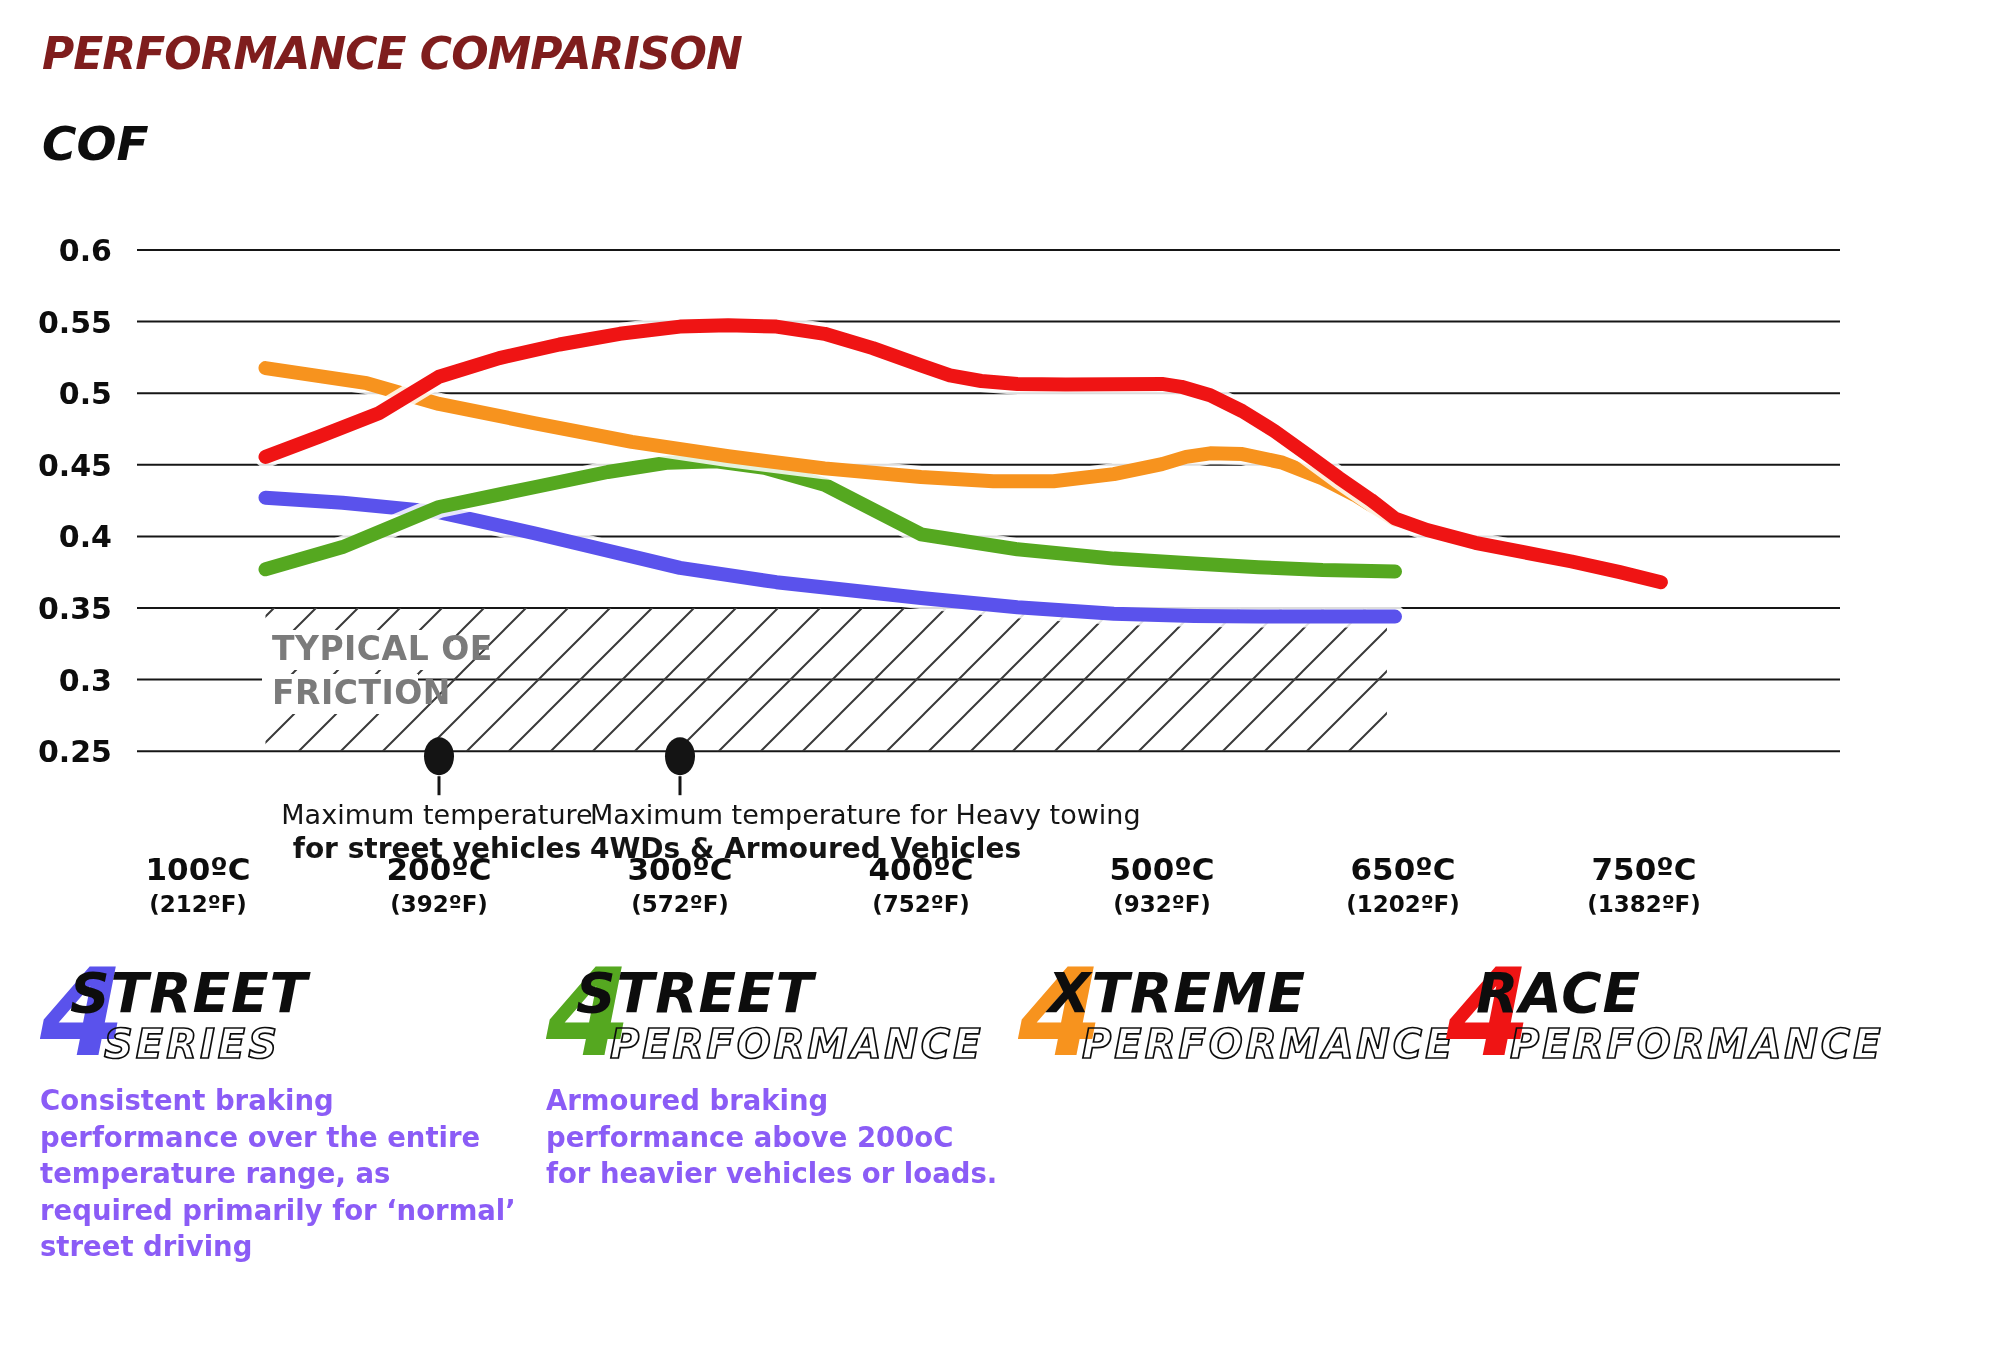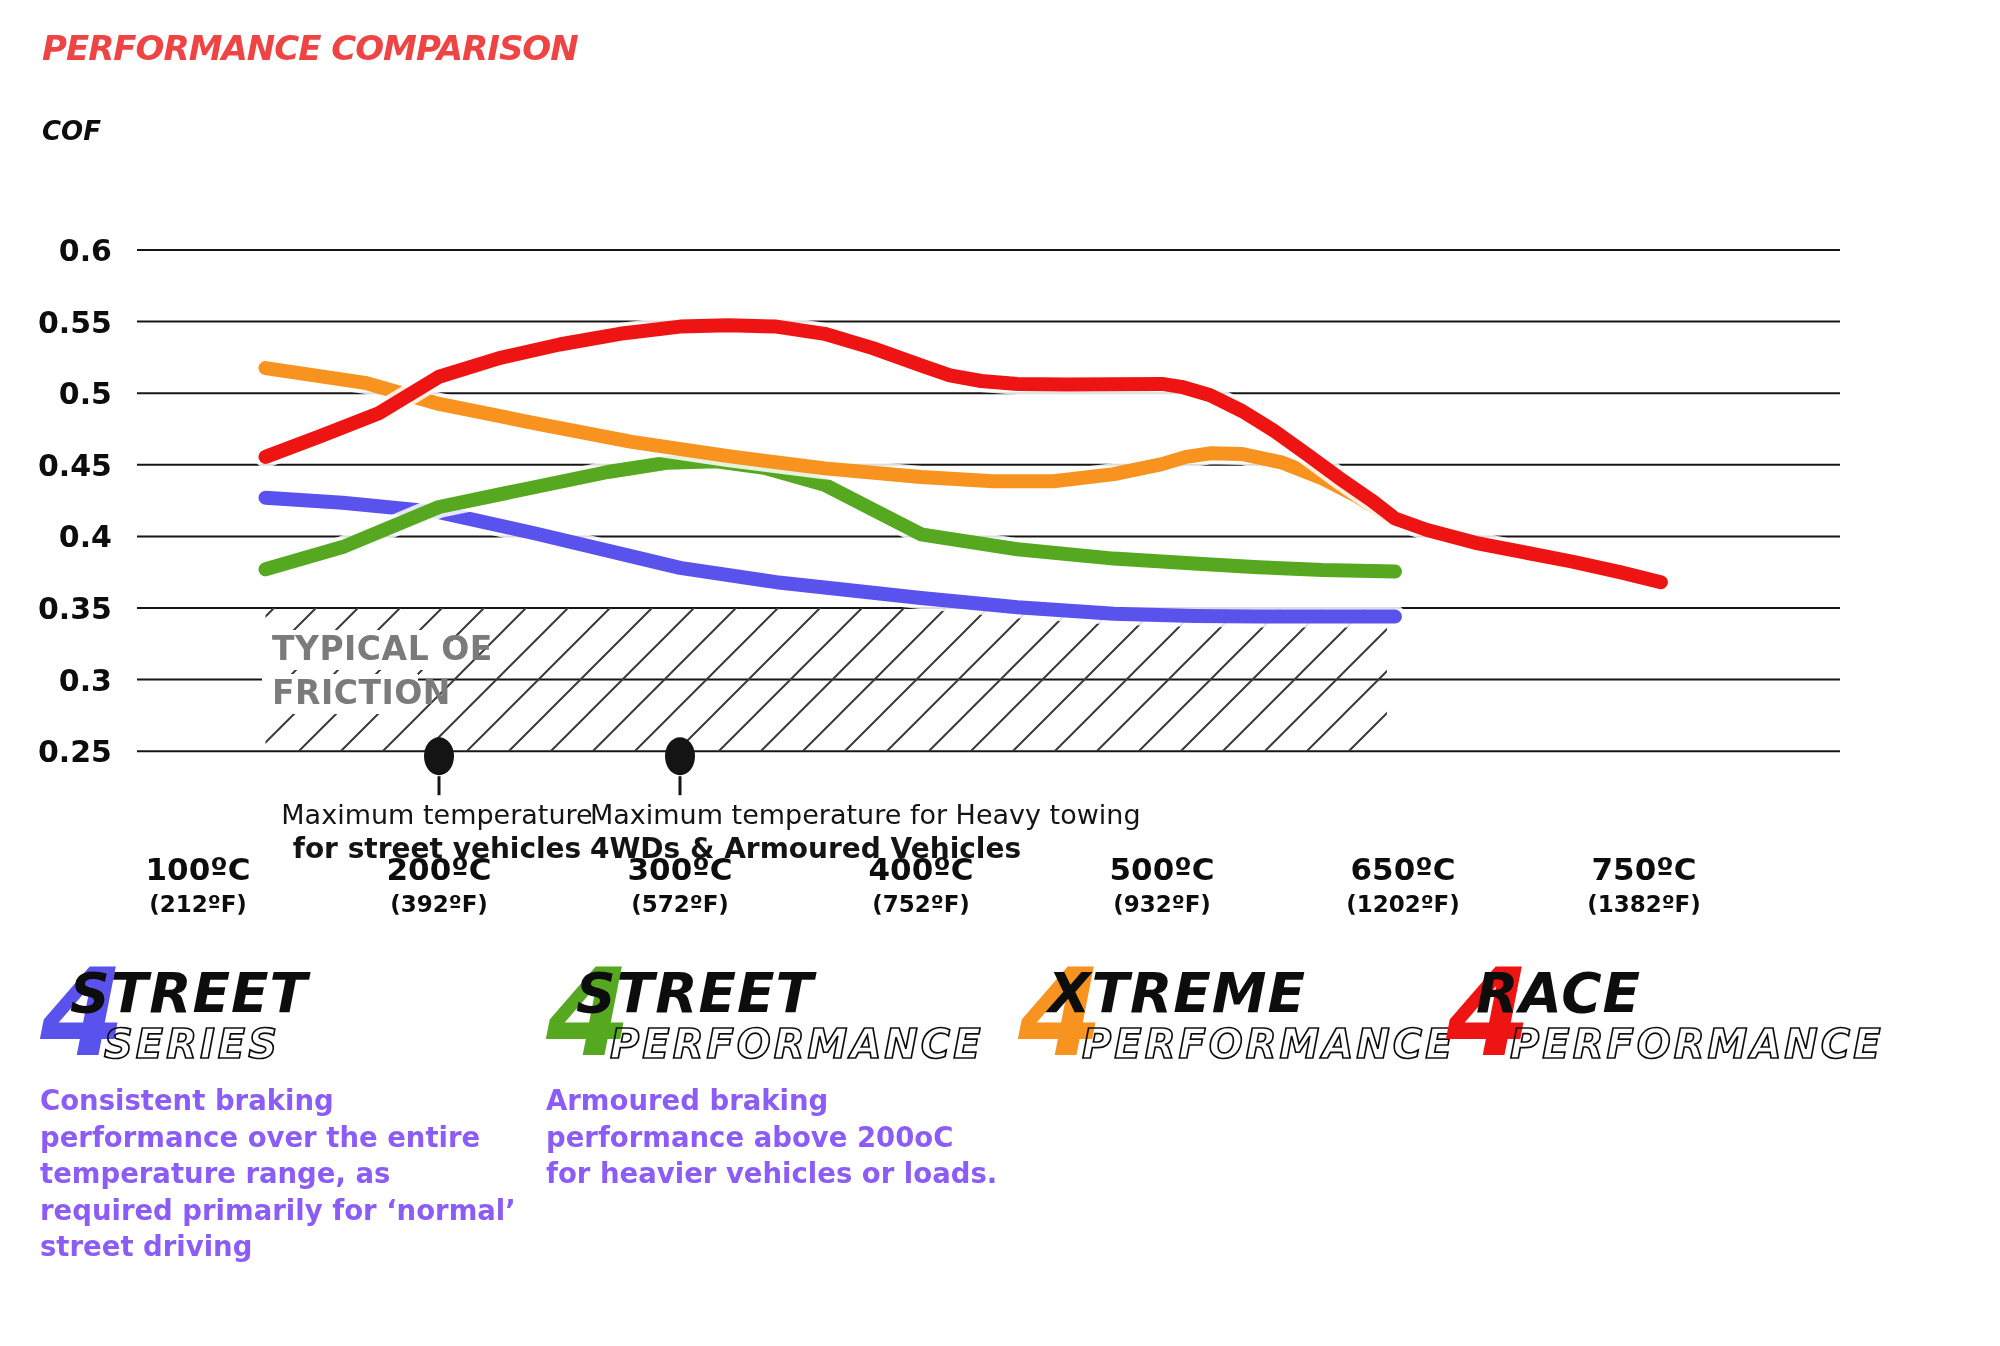--- a/index.html
+++ b/index.html
@@ -1,20 +1,20 @@
 <!DOCTYPE html>
 <html><head>
 <meta charset="utf-8">
 <style>
   html,body{margin:0;padding:0;background:#ffffff;}
   body{width:2000px;height:1346px;position:relative;overflow:hidden;
        font-family:"DejaVu Sans","Liberation Sans",sans-serif;color:#111;}
-  .title{position:absolute;left:42px;top:28px;font-size:34px;font-weight:bold;
-         font-style:italic;letter-spacing:-1px;color:#ef4444;white-space:nowrap;}
-  .cof{position:absolute;left:42px;top:116px;font-size:26px;font-weight:bold;
+  .title{position:absolute;left:42px;top:28px;font-size:44px;font-weight:bold;
+         font-style:italic;letter-spacing:-1px;color:#7f1d1d;white-space:nowrap;}
+  .cof{position:absolute;left:42px;top:116px;font-size:47px;font-weight:bold;
        font-style:italic;color:#0d0d0d;}
   #chart-wrap{position:absolute;left:0;top:0;width:2000px;height:945px;}
   #legend{position:absolute;left:0;top:952px;width:2000px;height:390px;}
   .leg{position:absolute;top:0;}
   .leg:nth-child(1){left:40px;width:486px;}
   .leg:nth-child(2){left:546px;width:458px;}
   .leg:nth-child(3){left:1018px;width:410px;}
   .leg:nth-child(4){left:1446px;width:500px;}
   .logo text.four{font-style:italic;font-weight:bold;font-size:122px;
                   font-family:"DejaVu Sans","Liberation Sans",sans-serif;}

